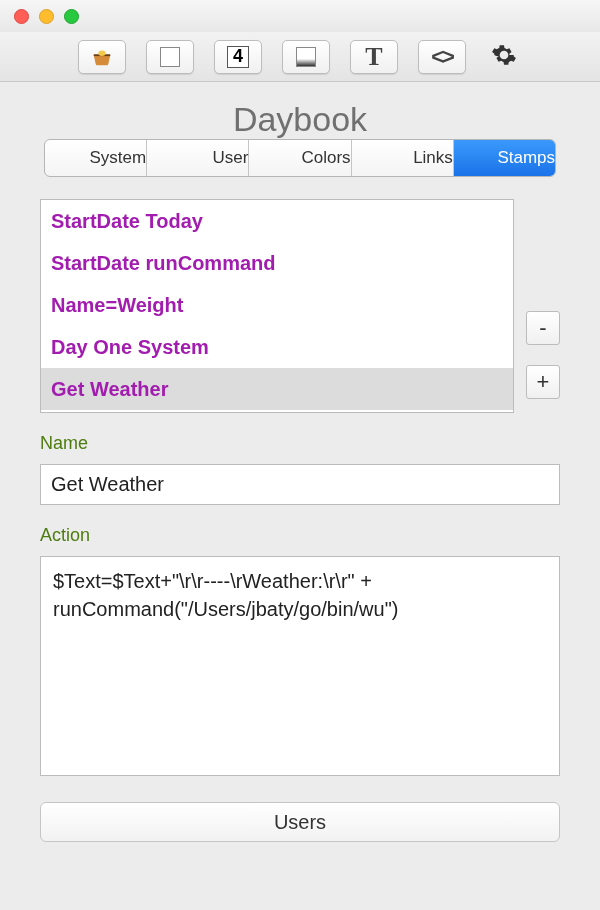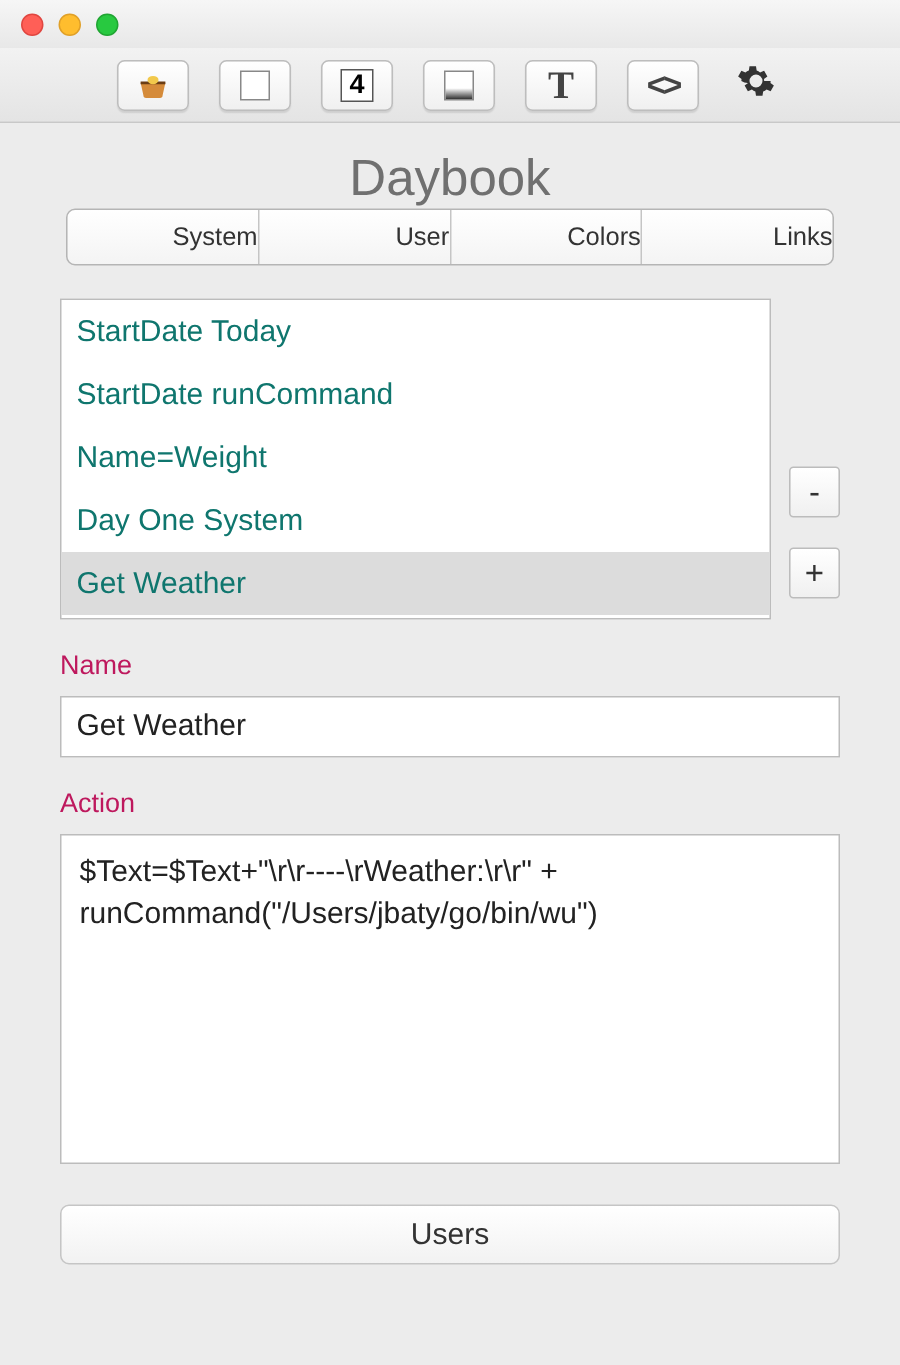--- a/index.html
+++ b/index.html
@@ -108,23 +108,24 @@
   
   .listrow { display: flex; align-items: flex-start; gap: 12px; }
   .listbox {
     flex: 1;
     background: #ffffff;
     border: 1px solid #bcbcbc;
     min-height: 214px;
   }
   .item {
     font-size: 20px;
-    color: #0f766e;
+    color: #a21caf;
     padding: 6px 10px;
     line-height: 1.5;
+    font-weight: bold;
   }
   .item.selected { background: #dcdcdc; }
   .sidebtns {
     display: flex;
     flex-direction: column;
     gap: 20px;
     margin-top: 112px;
   }
   .squarebtn {
     width: 34px;
@@ -134,21 +135,21 @@
     font-size: 22px;
     color: #333;
     display: flex;
     align-items: center;
     justify-content: center;
     border-radius: 3px;
   }
 
   .fieldlabel {
     font-size: 18px;
-    color: #be185d;
+    color: #4d7c0f;
     margin-top: 20px;
     margin-bottom: 10px;
   }
   .textinput {
     width: 100%;
     border: 1px solid #bcbcbc;
     background: #fff;
     font-size: 20px;
     padding: 8px 10px;
     font-family: inherit;
@@ -224,20 +225,21 @@
 </div>
 
 <div class="heading">Daybook</div>
 
 <div class="tabwrap">
   <div class="segmented" id="segmented">
       <div class="seg">System</div>
       <div class="seg">User</div>
       <div class="seg">Colors</div>
       <div class="seg">Links</div>
+      <div class="seg active">Stamps</div>
     </div>
 </div>
 
 <div class="content">
   <div class="listrow">
     <div class="listbox" id="listbox">
         <div class="item">StartDate Today</div>
         <div class="item">StartDate runCommand</div>
         <div class="item">Name=Weight</div>
         <div class="item">Day One System</div>

